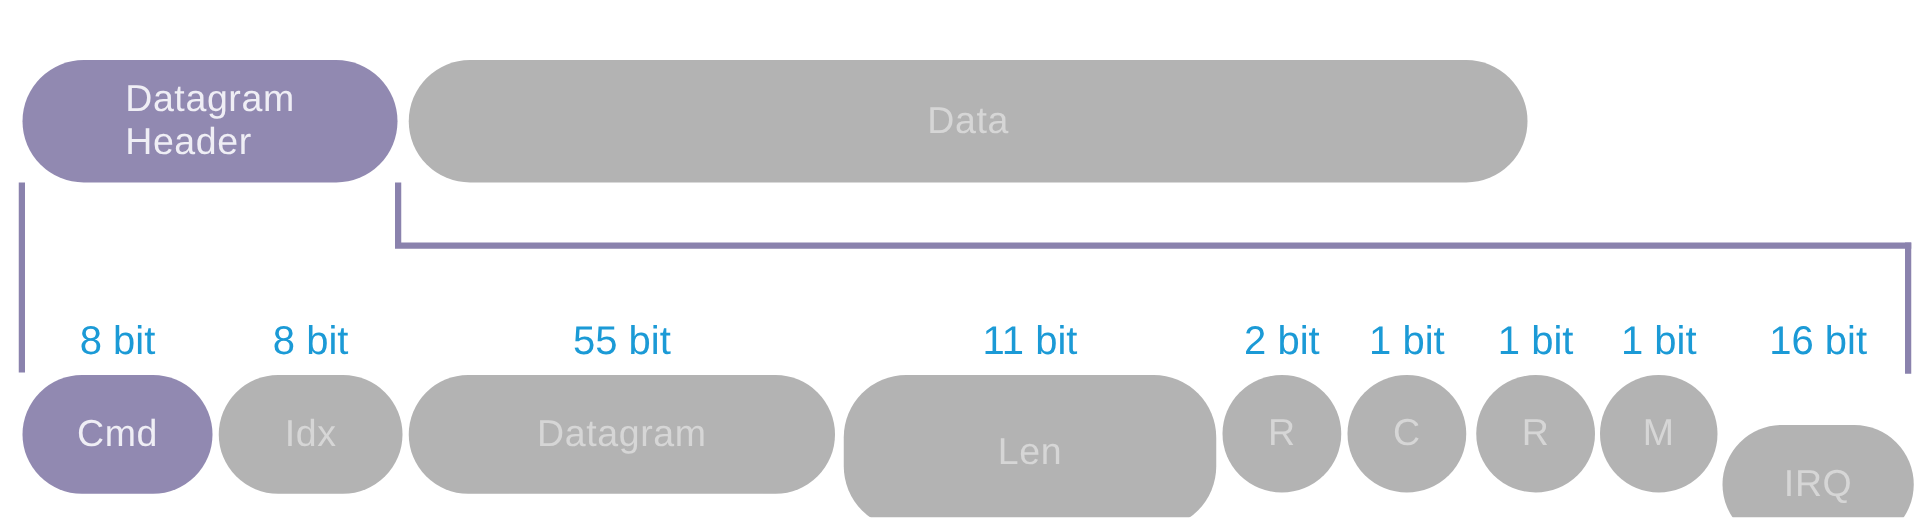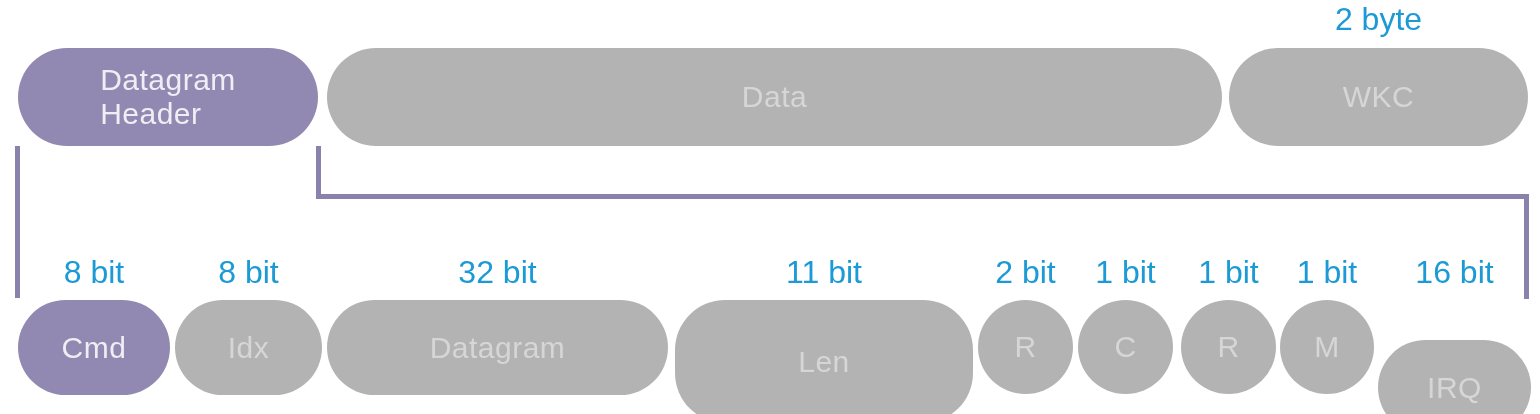--- a/index.html
+++ b/index.html
@@ -60,35 +60,33 @@
   .bracket {
     position: absolute;
     background: var(--bracket-purple);
   }
 </style>
 </head>
 <body>
 
 <div class="diagram">
 
-  <div class="size-label top" style="left:1229px; width:299px;">2 byte</div>
 
   <div class="block purple multiline" style="left:18px; top:48px; width:300px; height:98px;">Datagram
 Header</div>
   <div class="block" style="left:327px; top:48px; width:895px; height:98px;">Data</div>
-  <div class="block" style="left:1229px; top:48px; width:299px; height:98px;">WKC</div>
 
   <div class="bracket" style="left:15px; top:146px; width:5px; height:152px;"></div>
   <div class="bracket" style="left:316px; top:146px; width:5px; height:52px;"></div>
   <div class="bracket" style="left:316px; top:194px; width:1213px; height:5px;"></div>
   <div class="bracket" style="left:1524px; top:194px; width:5px; height:105px;"></div>
 
   <div class="size-label bottom" style="left:18px; width:152px;">8 bit</div>
   <div class="size-label bottom" style="left:175px; width:147px;">8 bit</div>
-  <div class="size-label bottom" style="left:327px; width:341px;">32 bit</div>
+  <div class="size-label bottom" style="left:327px; width:341px;">55 bit</div>
   <div class="size-label bottom" style="left:675px; width:298px;">11 bit</div>
   <div class="size-label bottom" style="left:978px; width:95px;">2 bit</div>
   <div class="size-label bottom" style="left:1078px; width:95px;">1 bit</div>
   <div class="size-label bottom" style="left:1181px; width:95px;">1 bit</div>
   <div class="size-label bottom" style="left:1280px; width:94px;">1 bit</div>
   <div class="size-label bottom" style="left:1378px; width:153px;">16 bit</div>
 
   <div class="block purple" style="left:18px; top:300px; width:152px; height:95px;">Cmd</div>
   <div class="block" style="left:175px; top:300px; width:147px; height:95px;">Idx</div>
   <div class="block" style="left:327px; top:300px; width:341px; height:95px;">Datagram</div>

